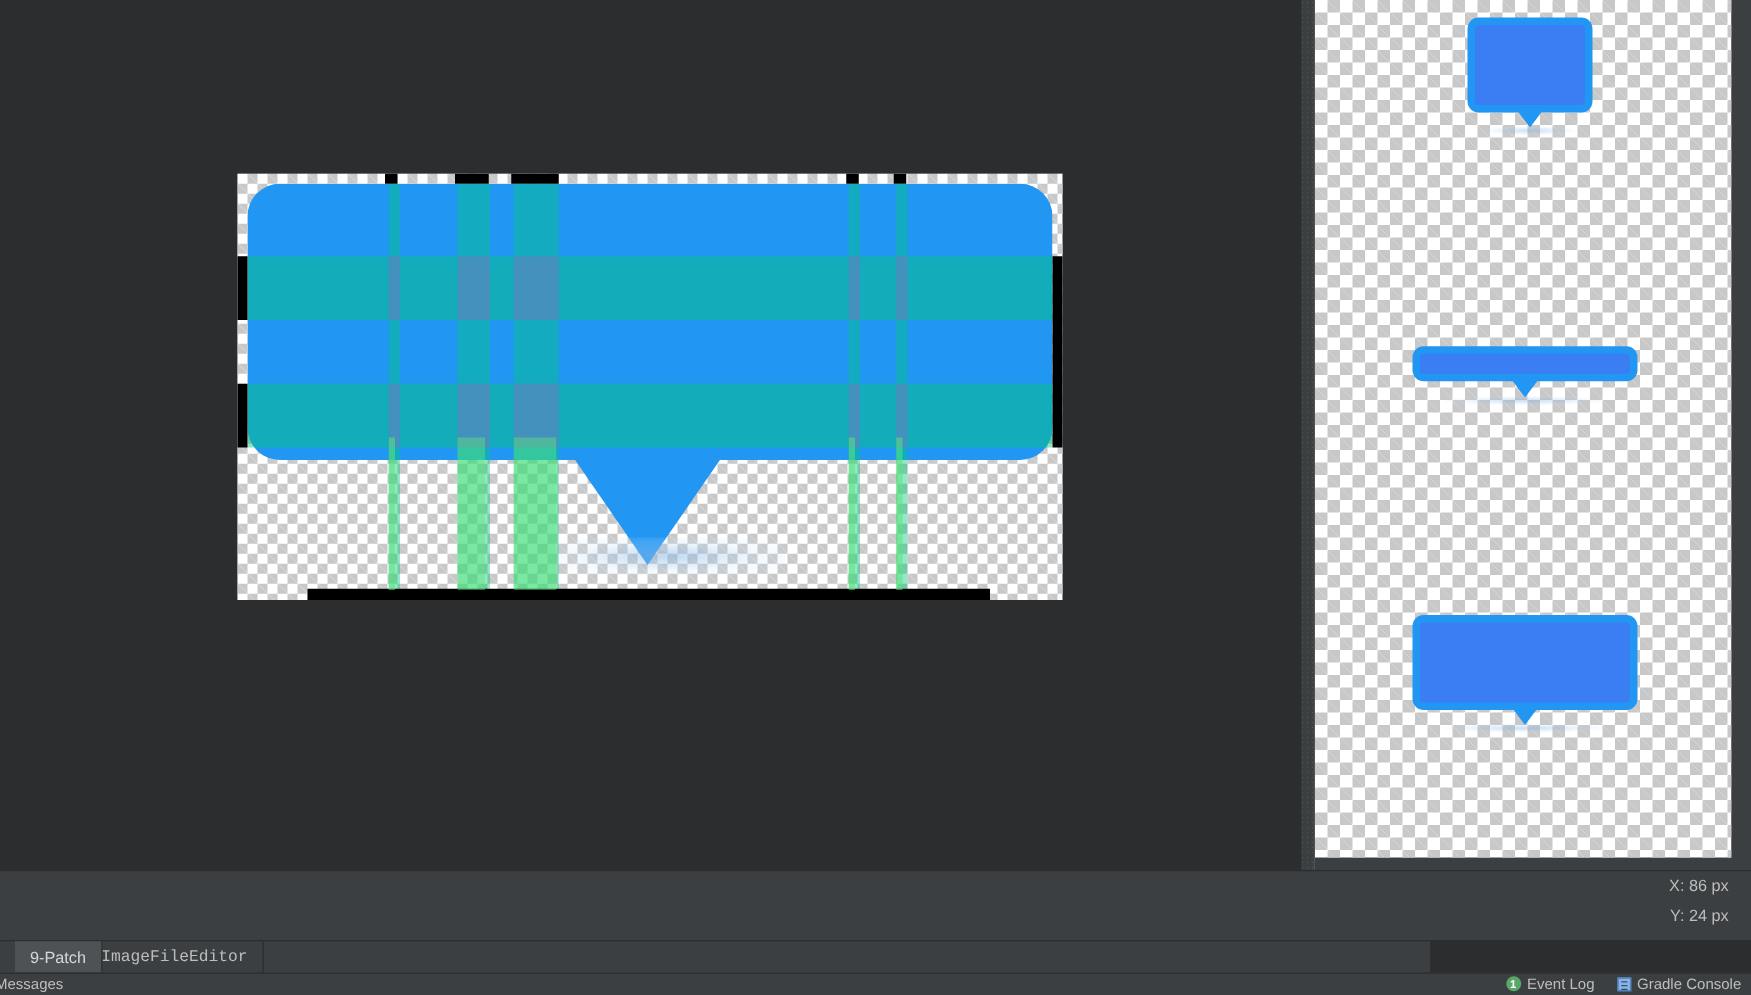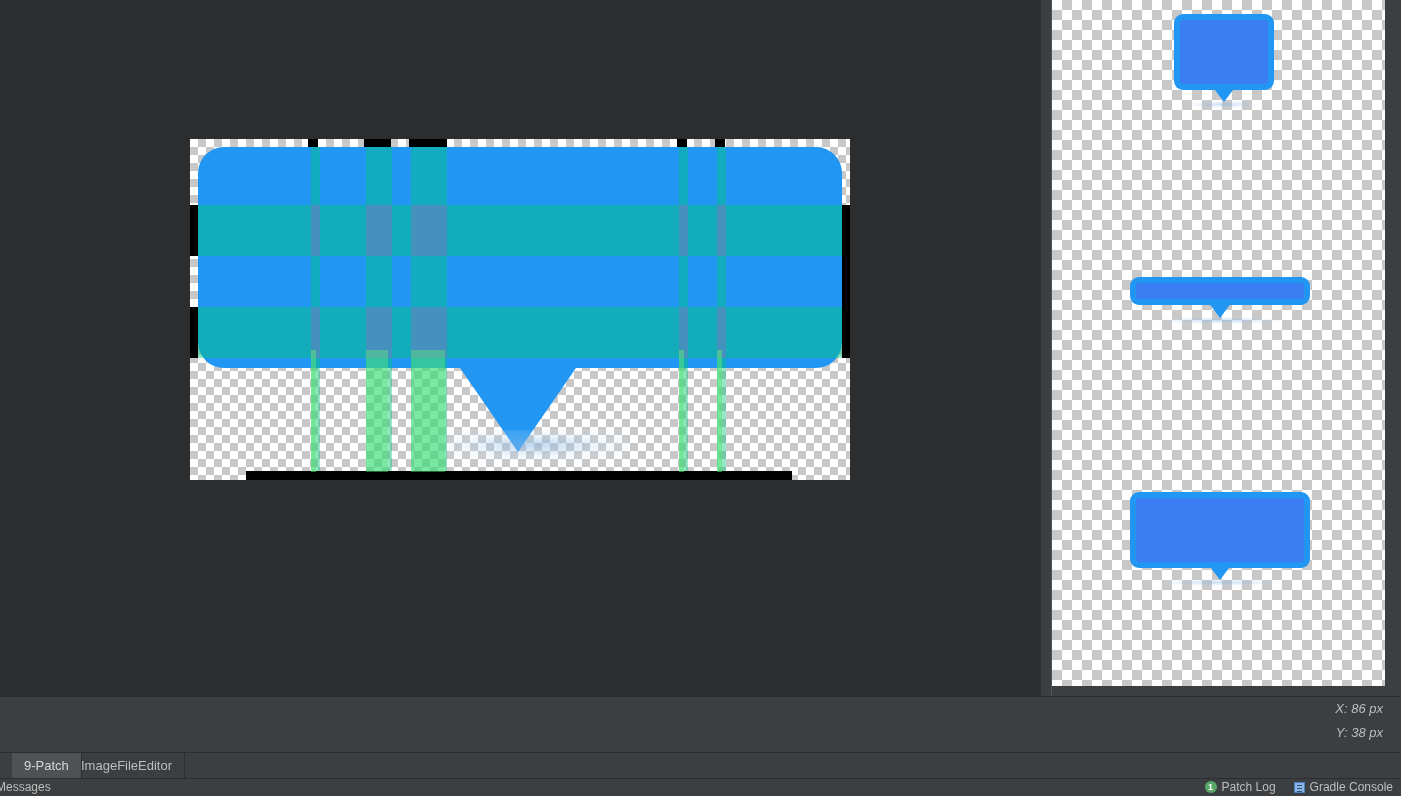--- a/index.html
+++ b/index.html
@@ -244,28 +244,27 @@
   }
   .knob svg { display:block; }
 
   .coord {
     position: absolute;
     right: 18px;
     color: #bdbdbd;
     font-size: 13px;
     text-align: center;
     white-space: nowrap;
-    font-style: italic;
   }
 
   
   .tab-bar {
     position: absolute;
     left: 0; top: 752px;
-    width: 1401px; height: 26px;
+    width: 1144px; height: 26px;
     background: #3c3f41;
     border-top: 1px solid #2b2d2e;
   }
   .tab {
     position: absolute;
     top: 0;
     height: 25px;
     line-height: 25px;
     padding: 0 12px;
     font-size: 13px;
@@ -425,34 +424,34 @@
       <div class="tail" style="top:72px;"></div>
       <div class="shadow" style="top:87px;"></div>
     </div>
   </div>
 
   <div class="bottom-bar">
 
 
 
     <span class="coord" style="top:5px;">X: 86 px</span>
-    <span class="coord" style="top:29px;">Y: 38 px</span>
+    <span class="coord" style="top:29px;">Y: 24 px</span>
   </div>
 
   <div class="tab-bar">
     <div class="tab active" style="left:12px;">9-Patch</div>
-    <div class="tab" style="left:69px;">ImageFileEditor</div>
+    <div class="tab" style="left:69px;font-family:Liberation Mono, monospace;">ImageFileEditor</div>
   </div>
 
   <div class="status-bar">
     <span class="status-left">Messages</span>
     <div class="status-right">
       <div class="status-item">
         <span class="evt-badge">1</span>
-        <span>Patch Log</span>
+        <span>Event Log</span>
       </div>
       <div class="status-item">
         <span class="gradle-ic"></span>
         <span>Gradle Console</span>
       </div>
     </div>
   </div>
 
 
 </div>

